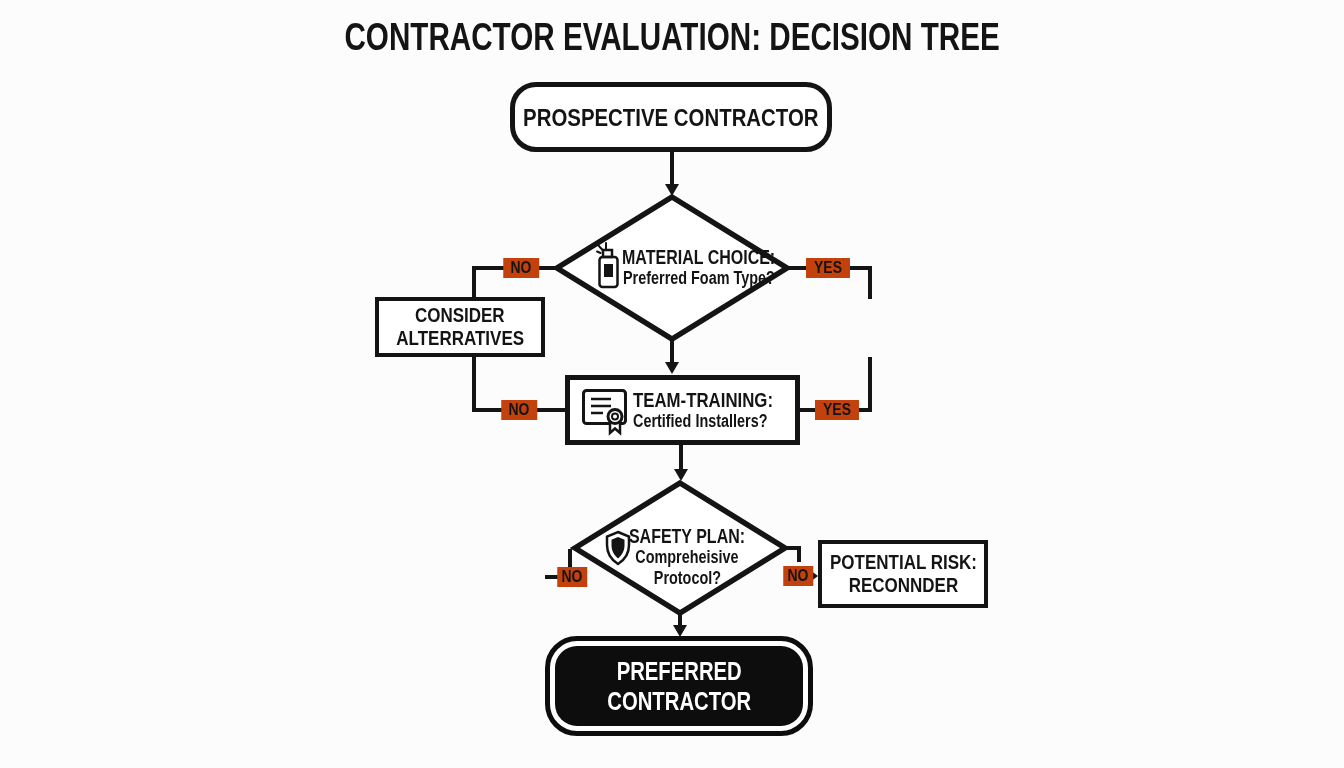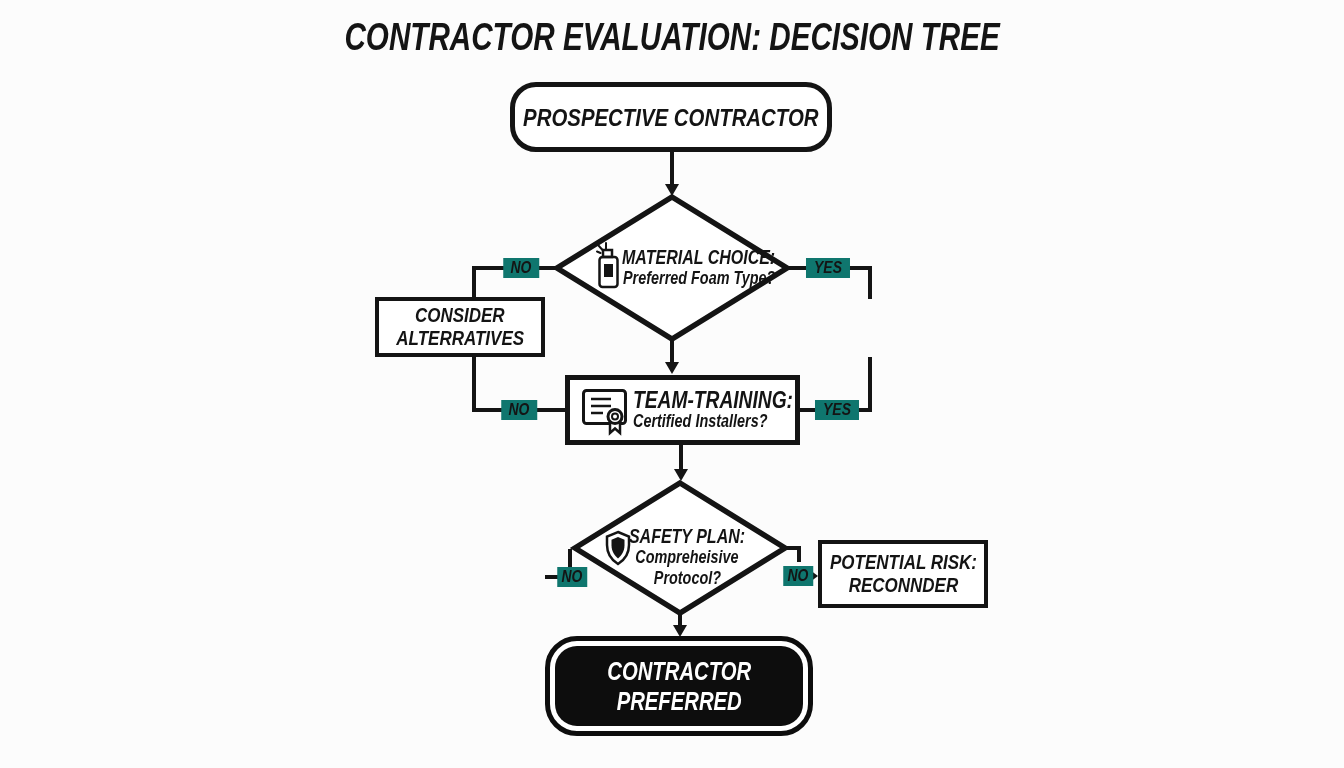--- a/index.html
+++ b/index.html
@@ -1,19 +1,19 @@
 <!DOCTYPE html>
 <html><head>
 <meta charset="utf-8">
 <style>
   html,body { margin:0; padding:0; }
   .stage {
     position:relative; width:1344px; height:768px;
     background:#fcfcfc; overflow:hidden;
-    font-family:"Liberation Sans", sans-serif; color:#141414;font-style:italic;
+    font-family:"Liberation Sans", sans-serif; color:#141414;
   }
   .stage svg.layer { position:absolute; left:0; top:0; }
   .title {
     position:absolute; left:0; top:14px; width:1344px; height:46px;
     display:flex; align-items:center; justify-content:center;
     font-size:38px; font-weight:bold; white-space:nowrap;
   }
   .cond  { display:inline-block; transform:scaleX(.78); transform-origin:50% 50%; white-space:nowrap; }
   .condl { display:inline-block; transform:scaleX(.80); transform-origin:0 50%;  white-space:nowrap; }
   .box {
@@ -25,21 +25,21 @@
   .nl { font-size:20px; font-weight:bold; line-height:23px; }
   .box .cond { transform:scaleX(.85); }
   .startbox { border-width:5px; border-radius:26px; }
   .startbox .nl { font-size:24px; }
   .teambox { border-width:5px; align-items:flex-start; padding-left:63px; text-align:left; }
   .dtext { position:absolute; z-index:2; display:flex; flex-direction:column; }
   .t-bold { font-size:20px; font-weight:bold; line-height:22px; }
   .t-sub  { font-size:18px; font-weight:bold; line-height:21px; }
   .elabel {
     position:absolute; z-index:2; transform:translate(-50%,-50%);
-    background:#0f766e; padding:0 5px;
+    background:#c2410c; padding:0 5px;
     font-size:17px; font-weight:bold; line-height:20px; white-space:nowrap;
   }
   .elabel .cond { transform:scaleX(.82); }
   .terminal {
     position:absolute; box-sizing:border-box; z-index:2;
     background:#fff; border:5px solid #0d0d0d; border-radius:32px; padding:5px;
   }
   .terminal .inner {
     width:100%; height:100%; background:#0d0d0d; border-radius:22px;
     display:flex; flex-direction:column; align-items:center; justify-content:center;
@@ -112,21 +112,21 @@
     <div class="nl"><span class="cond">ALTERRATIVES</span></div>
   </div>
 
 
   <div class="elabel" style="left:519px; top:410px;">
     <span class="cond">NO</span></div>
   <div class="elabel" style="left:837px; top:410px;">
     <span class="cond">YES</span></div>
 
   <div class="box teambox" style="left:565px; top:375px; width:235px; height:70px;">
-    <div class="t-bold" style="font-size:24px;"><span class="condl">TEAM-TRAINING:</span></div>
+    <div class="t-bold" style="font-size:21px;"><span class="condl">TEAM-TRAINING:</span></div>
     <div class="t-sub"><span class="condl">Certified Installers?</span></div>
   </div>
 
   <div class="dtext" style="left:687px; top:557px; transform:translate(-50%,-50%); align-items:center;">
     <div class="t-bold"><span class="cond" style="transform:scaleX(.8);">SAFETY PLAN:</span></div>
     <div class="t-sub"><span class="cond" style="transform:scaleX(.8);">Compreheisive</span></div>
     <div class="t-sub"><span class="cond" style="transform:scaleX(.8);">Protocol?</span></div>
   </div>
 
   <div class="elabel" style="left:572px; top:577px; padding:0 2px;">
@@ -135,22 +135,22 @@
     <span class="cond">NO</span></div>
 
 
   <div class="box" style="left:818px; top:540px; width:170px; height:68px;">
     <div class="nl"><span class="cond">POTENTIAL RISK:</span></div>
     <div class="nl"><span class="cond">RECONNDER</span></div>
   </div>
 
   <div class="terminal" style="left:545px; top:636px; width:268px; height:100px;">
     <div class="inner">
+      <div class="nl"><span class="cond">PREFERRED</span></div>
       <div class="nl"><span class="cond">CONTRACTOR</span></div>
-      <div class="nl"><span class="cond">PREFERRED</span></div>
     </div>
   </div>
 
   <svg class="layer icons" width="1344" height="768">
 
     <g transform="translate(597,243)" stroke="#141414" fill="none" stroke-width="2.5" stroke-linecap="round">
       <path d="M9,6 V0 M5.5,7 L1.5,2.5 M3.5,10 L0,8.5" stroke-width="2"></path>
       <rect x="6" y="7" width="9" height="7"></rect>
       <rect x="2.5" y="14" width="18" height="30" rx="3"></rect>
       <rect x="7" y="21" width="9" height="13" fill="#141414" stroke="none"></rect>

